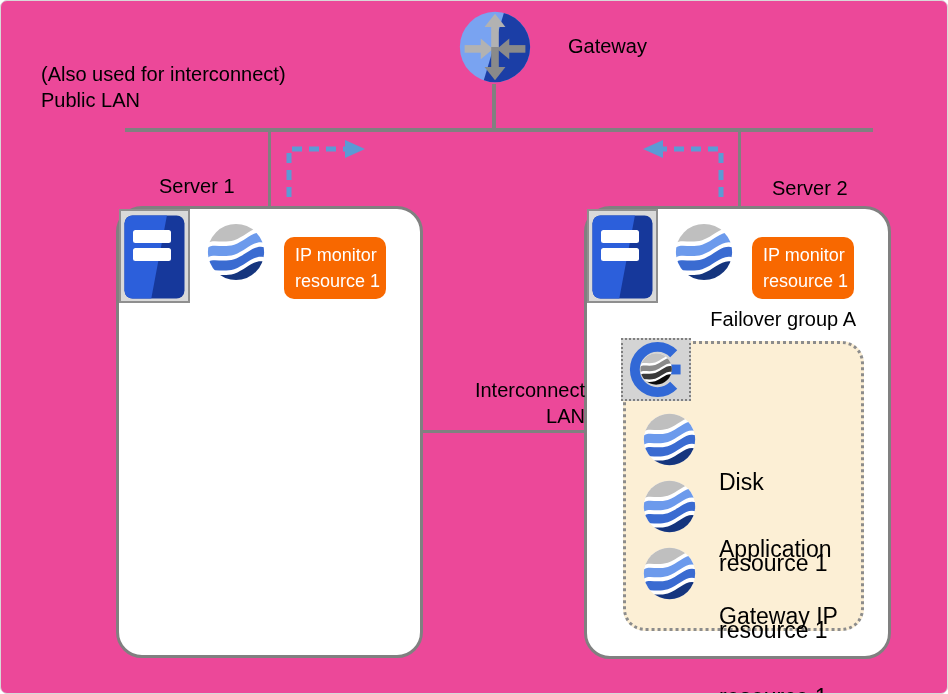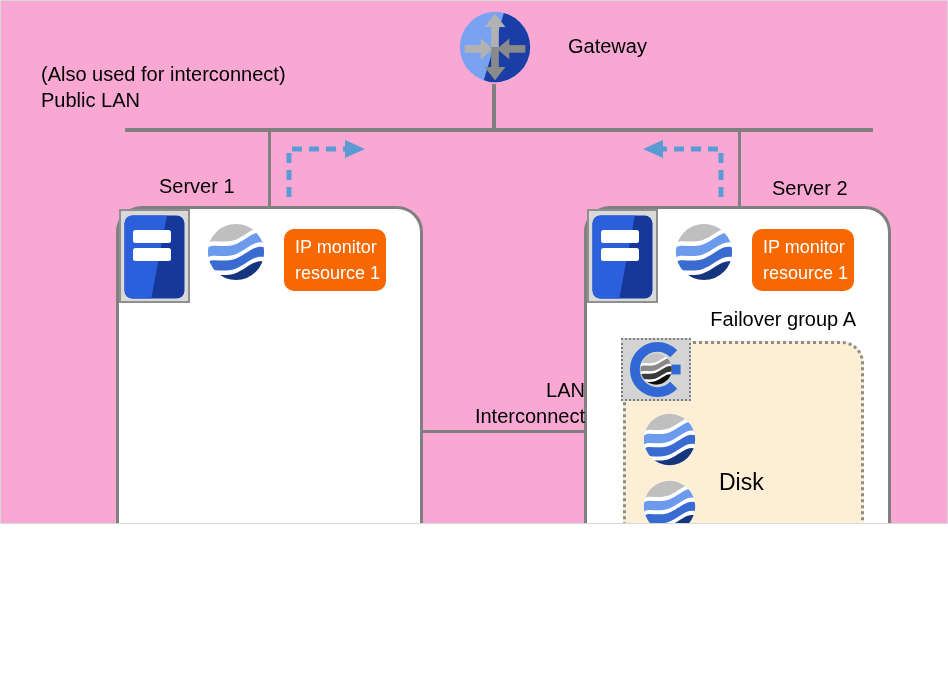--- a/index.html
+++ b/index.html
@@ -1,18 +1,18 @@
 <!DOCTYPE html>
 <html><head>
 <meta charset="utf-8">
 <style>
   html,body{margin:0;padding:0;background:#ffffff;}
   .canvas{
-    position:relative;width:948px;height:524px;background:#f9a8d4;
-    border:1.5px solid #d8d8d8;border-radius:0;box-sizing:border-box;
+    position:relative;width:948px;height:694px;background:#ec4899;
+    border:1.5px solid #d8d8d8;border-radius:7px;box-sizing:border-box;
     font-family:"Liberation Sans", sans-serif;color:#000;overflow:hidden;
   }
   .abs{position:absolute;}
   .lbl{font-size:20px;line-height:26px;white-space:pre;}
   .gray-line{background:#808080;}
   
   .server-box{
     border:3px solid #808080;border-radius:26px;background:#fff;
     box-sizing:border-box;
   }
@@ -23,21 +23,21 @@
   .group-chip{
     background:#d4d4d4;border:2px dotted #7f7f7f;box-sizing:border-box;
   }
   .group-box{
     background:#fcefd5;border:3px dotted #8c8c8c;border-radius:22px;
     box-sizing:border-box;
   }
   .tag{
     background:#f86800;border-radius:10px;color:#fff;font-size:18px;
     line-height:26px;display:flex;flex-direction:column;justify-content:center;
-    padding-left:11px;box-sizing:border-box;
+    padding-left:11px;box-sizing:border-box;margin-top:8px;
   }
   .res-text{font-size:23px;line-height:27px;white-space:pre;}
   .center{text-align:right;}
   svg{display:block;}
 </style>
 </head>
 <body>
 
 <div class="canvas">
 
@@ -156,22 +156,22 @@
   </div>
   <svg class="abs" style="left:674px;top:222px" width="58" height="58">
       <use href="#sym-sphere-blue"></use>
     </svg>
   <div class="abs tag" style="left:751px;top:228px;width:102px;height:62px">
     <div>IP monitor</div>
     <div>resource 1</div>
   </div>
 
   <div class="abs center" style="left:424px;top:376px;width:160px">
+    <div class="lbl">Interconnect</div>
     <div class="lbl">LAN</div>
-    <div class="lbl">Interconnect</div>
   </div>
 
   <div class="abs lbl center" style="left:615px;top:305px;width:240px">Failover group A</div>
   <div class="abs group-box" style="left:622px;top:340px;width:241px;height:290px"></div>
   <div class="abs group-chip" style="left:620px;top:337px;width:70px;height:63px">
     <svg style="margin:0 0" width="66" height="59">
         <use href="#sym-group"></use>
       </svg>
   </div>
 

